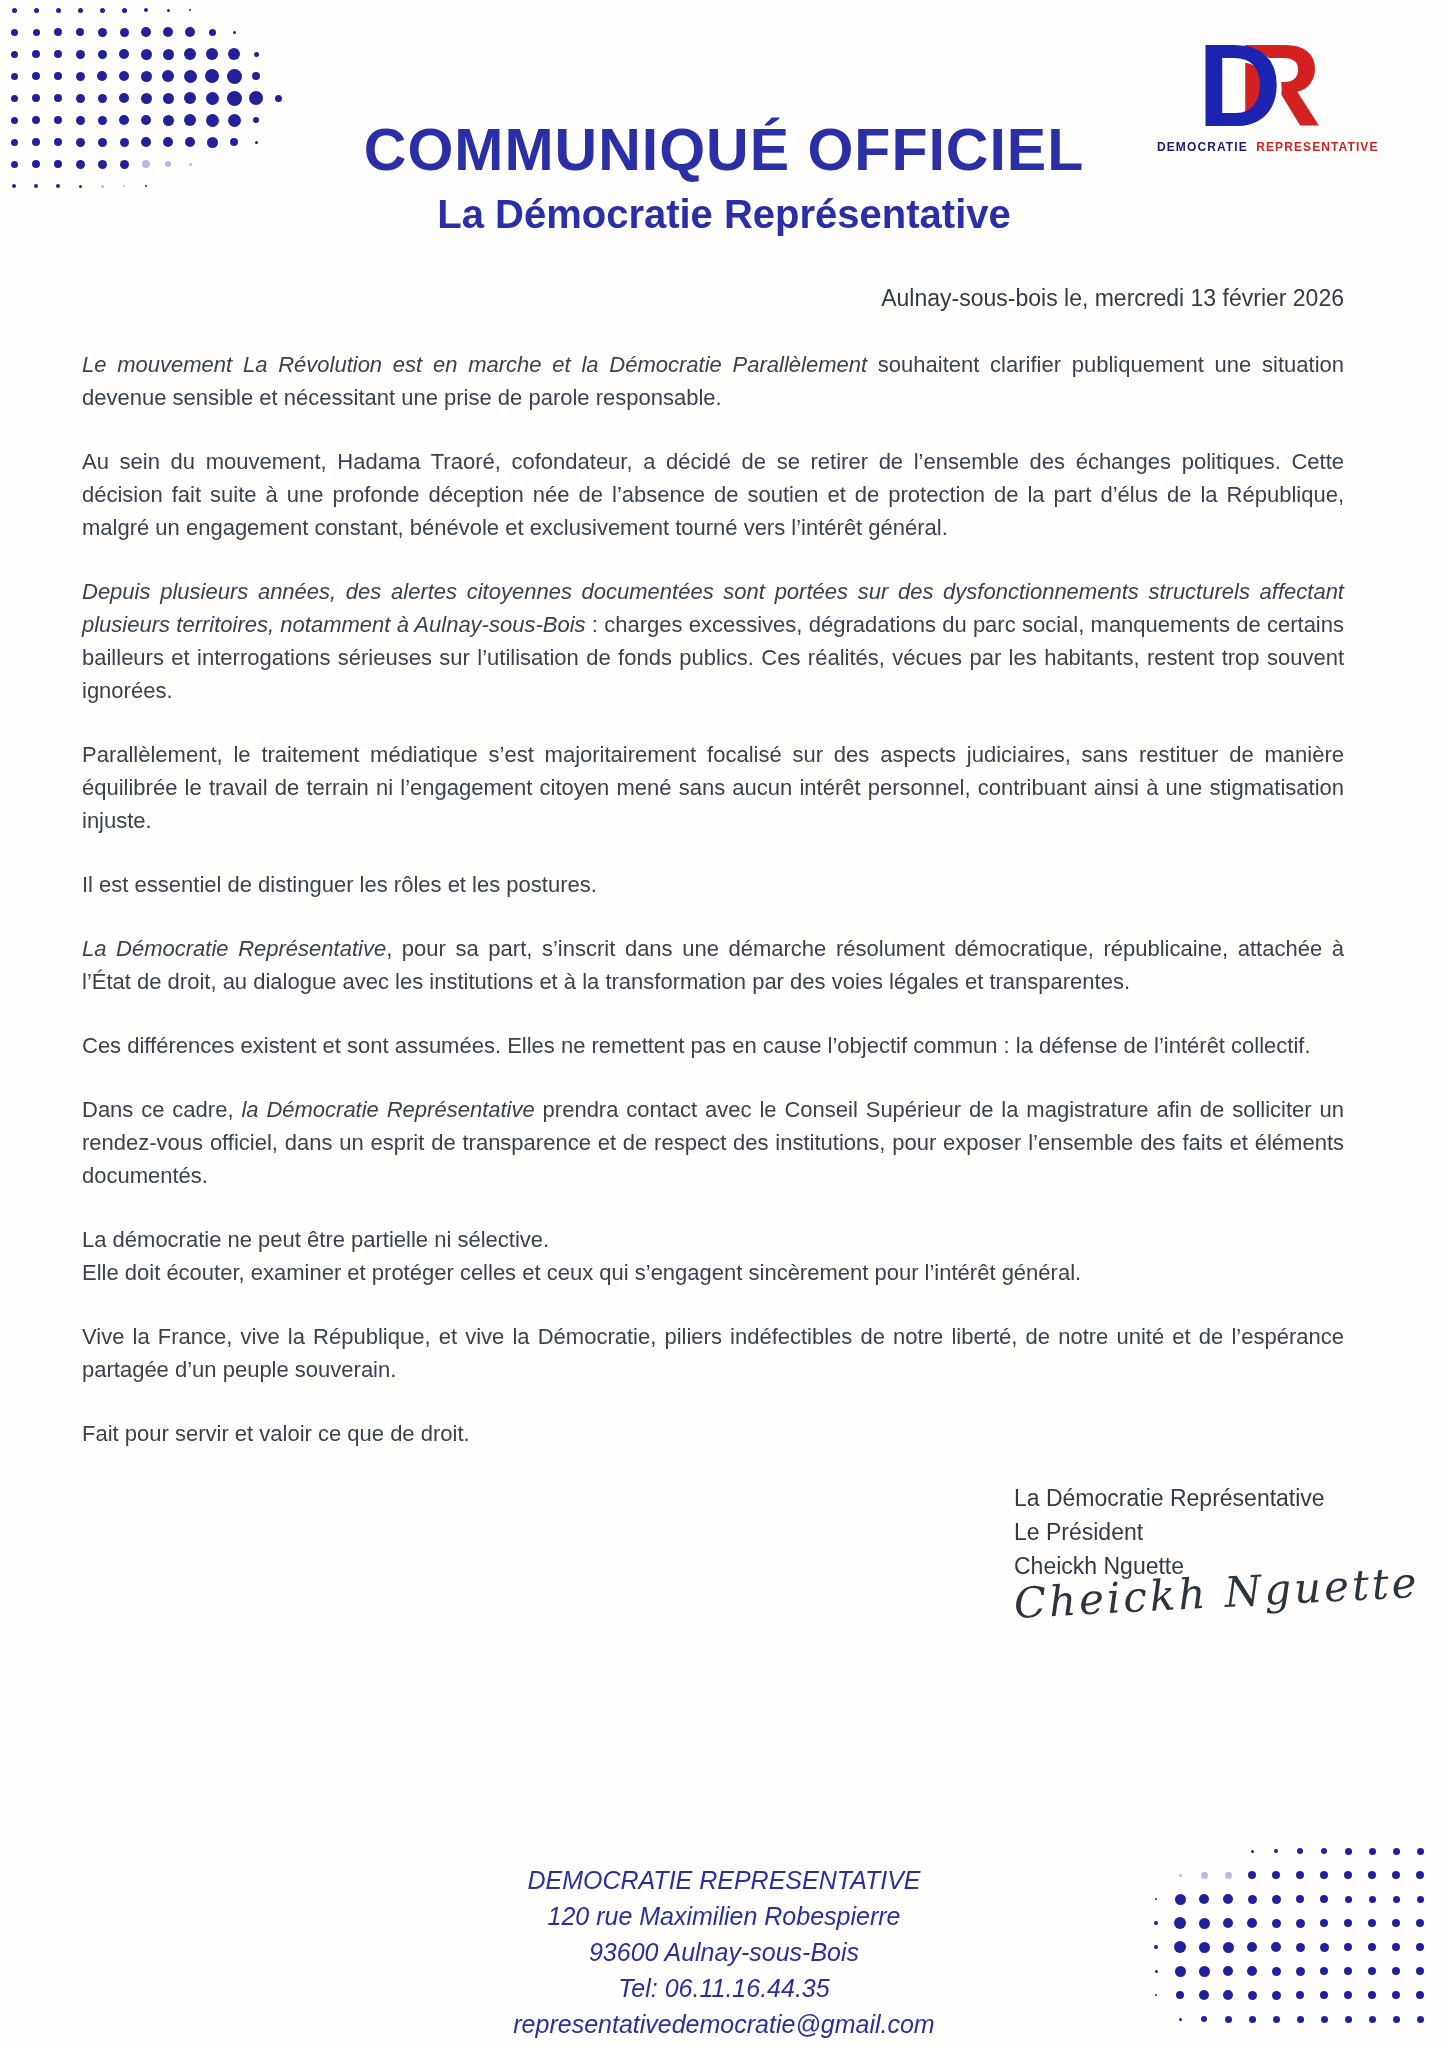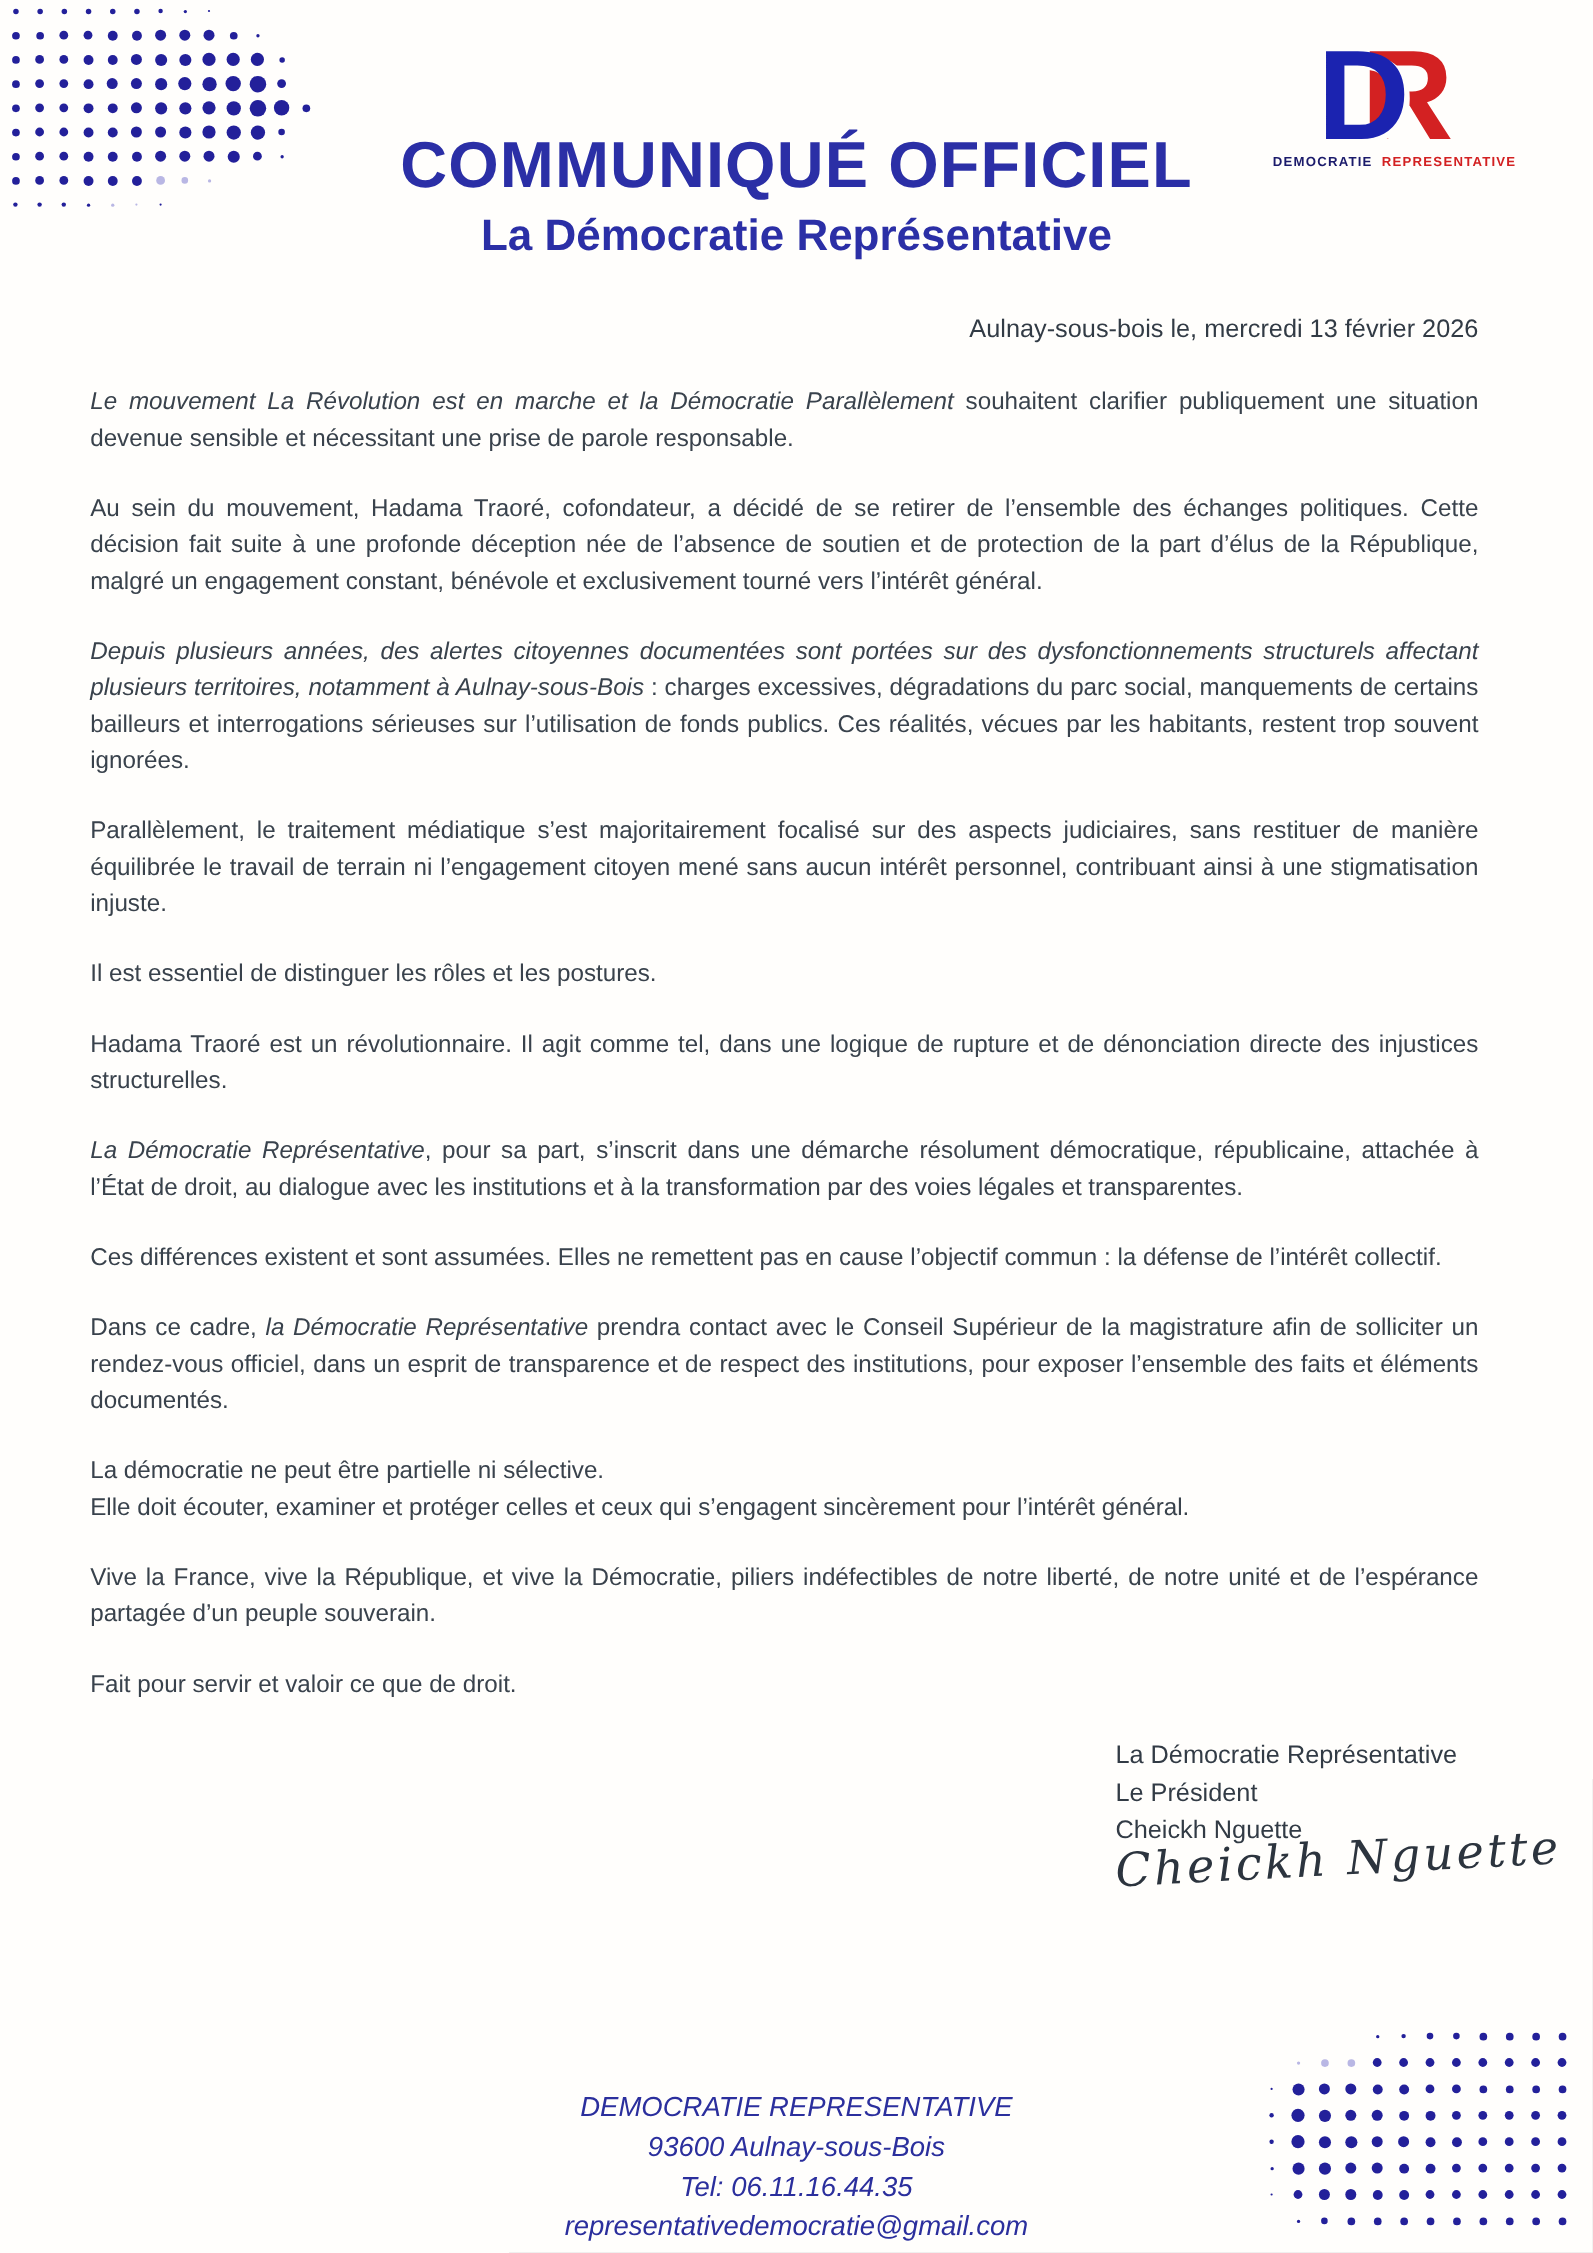--- a/index.html
+++ b/index.html
@@ -181,40 +181,40 @@
 
   <div class="content">
     <div class="dateline">Aulnay-sous-bois le, mercredi 13 février 2026</div>
 
     <div id="paragraphs">
         <p class="para"><em>Le mouvement La Révolution est en marche et la Démocratie Parallèlement</em><span> souhaitent clarifier publiquement une situation devenue sensible et nécessitant une prise de parole responsable.</span></p>
         <p class="para"><span>Au sein du mouvement, Hadama Traoré, cofondateur, a décidé de se retirer de l’ensemble des échanges politiques. Cette décision fait suite à une profonde déception née de l’absence de soutien et de protection de la part d’élus de la République, malgré un engagement constant, bénévole et exclusivement tourné vers l’intérêt général.</span></p>
         <p class="para"><em>Depuis plusieurs années, des alertes citoyennes documentées sont portées sur des dysfonctionnements structurels affectant plusieurs territoires, notamment à Aulnay-sous-Bois</em><span> : charges excessives, dégradations du parc social, manquements de certains bailleurs et interrogations sérieuses sur l’utilisation de fonds publics. Ces réalités, vécues par les habitants, restent trop souvent ignorées.</span></p>
         <p class="para"><span>Parallèlement, le traitement médiatique s’est majoritairement focalisé sur des aspects judiciaires, sans restituer de manière équilibrée le travail de terrain ni l’engagement citoyen mené sans aucun intérêt personnel, contribuant ainsi à une stigmatisation injuste.</span></p>
         <p class="para"><span>Il est essentiel de distinguer les rôles et les postures.</span></p>
-        <p class="para"><span>Hadama Traoré est un révolutionnaire. Il agit comme tel, dans une logique de rupture et de dénonciation directe des injustices structurelles.</span></p>
         <p class="para"><em>La Démocratie Représentative</em><span>, pour sa part, s’inscrit dans une démarche résolument démocratique, républicaine, attachée à l’État de droit, au dialogue avec les institutions et à la transformation par des voies légales et transparentes.</span></p>
         <p class="para"><span>Ces différences existent et sont assumées. Elles ne remettent pas en cause l’objectif commun : la défense de l’intérêt collectif.</span></p>
         <p class="para"><span>Dans ce cadre, </span><em>la Démocratie Représentative</em><span> prendra contact avec le Conseil Supérieur de la magistrature afin de solliciter un rendez-vous officiel, dans un esprit de transparence et de respect des institutions, pour exposer l’ensemble des faits et éléments documentés.</span></p>
         <p class="para"><span>La démocratie ne peut être partielle ni sélective.
 Elle doit écouter, examiner et protéger celles et ceux qui s’engagent sincèrement pour l’intérêt général.</span></p>
         <p class="para"><span>Vive la France, vive la République, et vive la Démocratie, piliers indéfectibles de notre liberté, de notre unité et de l’espérance partagée d’un peuple souverain.</span></p>
         <p class="para"><span>Fait pour servir et valoir ce que de droit.</span></p>
       </div>
 
     <div class="sig">
       <div>La Démocratie Représentative</div>
       <div>Le Président</div>
       <div>Cheickh Nguette</div>
       <div class="sig-script">Cheickh Nguette</div>
     </div>
   </div>
 
   <div class="footer" id="footer">
       <div class="footer-line">DEMOCRATIE REPRESENTATIVE</div>
+      <div class="footer-line">120 rue Maximilien Robespierre</div>
       <div class="footer-line">93600 Aulnay-sous-Bois</div>
       <div class="footer-line">Tel: 06.11.16.44.35</div>
       <div class="footer-line">representativedemocratie@gmail.com</div>
     </div>
 
   <div class="dots dots-br" id="dots-br">
       <span style="height: 3px; width: 3px; left: 102.5px; top: 6.5px; background: rgb(35, 32, 154);"></span>
       <span style="height: 4px; width: 4px; left: 126px; top: 6px; background: rgb(35, 32, 154);"></span>
       <span style="height: 6px; width: 6px; left: 149px; top: 5px; background: rgb(35, 32, 154);"></span>
       <span style="height: 6px; width: 6px; left: 173px; top: 5px; background: rgb(35, 32, 154);"></span>

